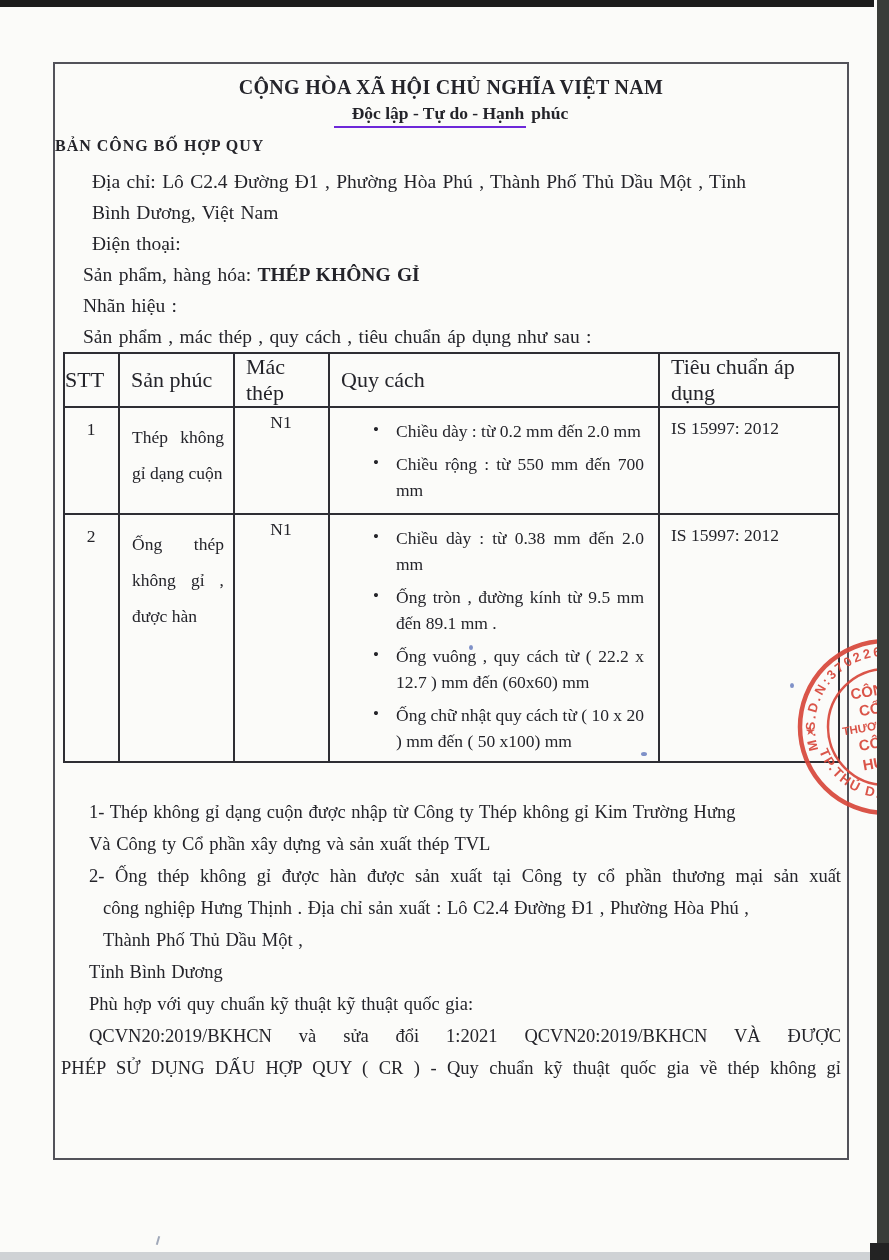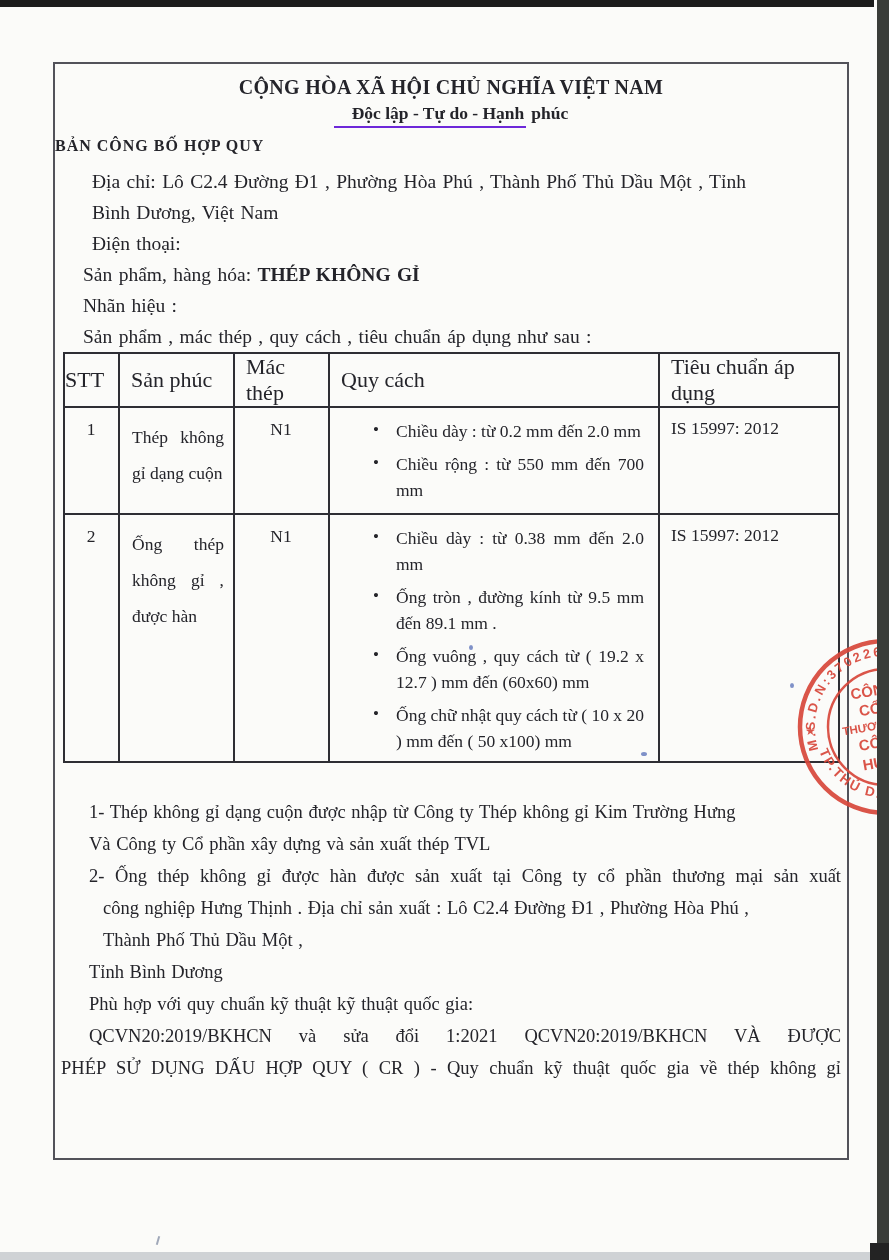--- a/index.html
+++ b/index.html
@@ -31,21 +31,21 @@
   .bline.in2 { margin-left:28px; }
   .bold    { font-weight:bold; }
 
   table.spec { border-collapse:collapse; table-layout:fixed; margin-left:8px; width:775px;
                font-size:17.5px; }
   table.spec th, table.spec td { border:2px solid #2e2e34; vertical-align:top; font-weight:normal; }
   table.spec th { height:42px; vertical-align:middle; text-align:left; padding:0 15px 0 11px; font-size:22px; }
   table.spec th.c, table.spec td.c { text-align:center; padding-left:0; }
   .cell-stt { padding-top:11px; }
   .cell-sp  { padding:11px 9px 0 12px; text-align:justify; line-height:36px; }
-  .cell-mt  { padding-top:11px; }
+  .cell-mt  { padding-top:4px; }
   .cell-qc  { padding:10px 14px 0 40px; }
   .cell-tc  { padding:10px 6px 0 11px; }
   .qli { position:relative; padding-left:26px; margin-bottom:7px; text-align:justify; line-height:26px; }
   .qli::before { content:"•"; position:absolute; left:3px; top:-1px; font-size:17px; }
   tr.r1 td { height:93px; }
   tr.r2 td { height:232px; }
 
   .notes { margin:33px 4px 0 22px; font-size:18.5px; line-height:32px; word-spacing:1px; }
   .nline  { margin-left:12px; }
   .nline.cont { margin-left:26px; }
@@ -110,21 +110,21 @@
           </td>
           <td class="cell-tc">IS 15997: 2012</td>
         </tr>
         <tr class="r2">
           <td class="c cell-stt">2</td>
           <td class="cell-sp">Ống thép không gỉ , được hàn</td>
           <td class="c cell-mt">N1</td>
           <td class="cell-qc">
             <div class="qli">Chiều dày : từ 0.38 mm đến 2.0 mm</div>
             <div class="qli">Ống tròn , đường kính từ 9.5 mm đến 89.1 mm .</div>
-            <div class="qli">Ống vuông , quy cách từ ( 19.2 x 12.7 ) mm đến (60x60) mm</div>
+            <div class="qli">Ống vuông , quy cách từ ( 22.2 x 12.7 ) mm đến (60x60) mm</div>
             <div class="qli">Ống chữ nhật quy cách từ ( 10 x 20 ) mm đến ( 50 x100) mm</div>
           </td>
           <td class="cell-tc">IS 15997: 2012</td>
         </tr>
       </tbody>
     </table>
 
     <div class="notes">
       <div class="nline">1-  Thép không gỉ dạng cuộn được nhập từ Công ty Thép không gỉ Kim Trường Hưng</div>
       <div class="nline">Và Công ty Cổ phần xây dựng và sản xuất thép TVL</div>

